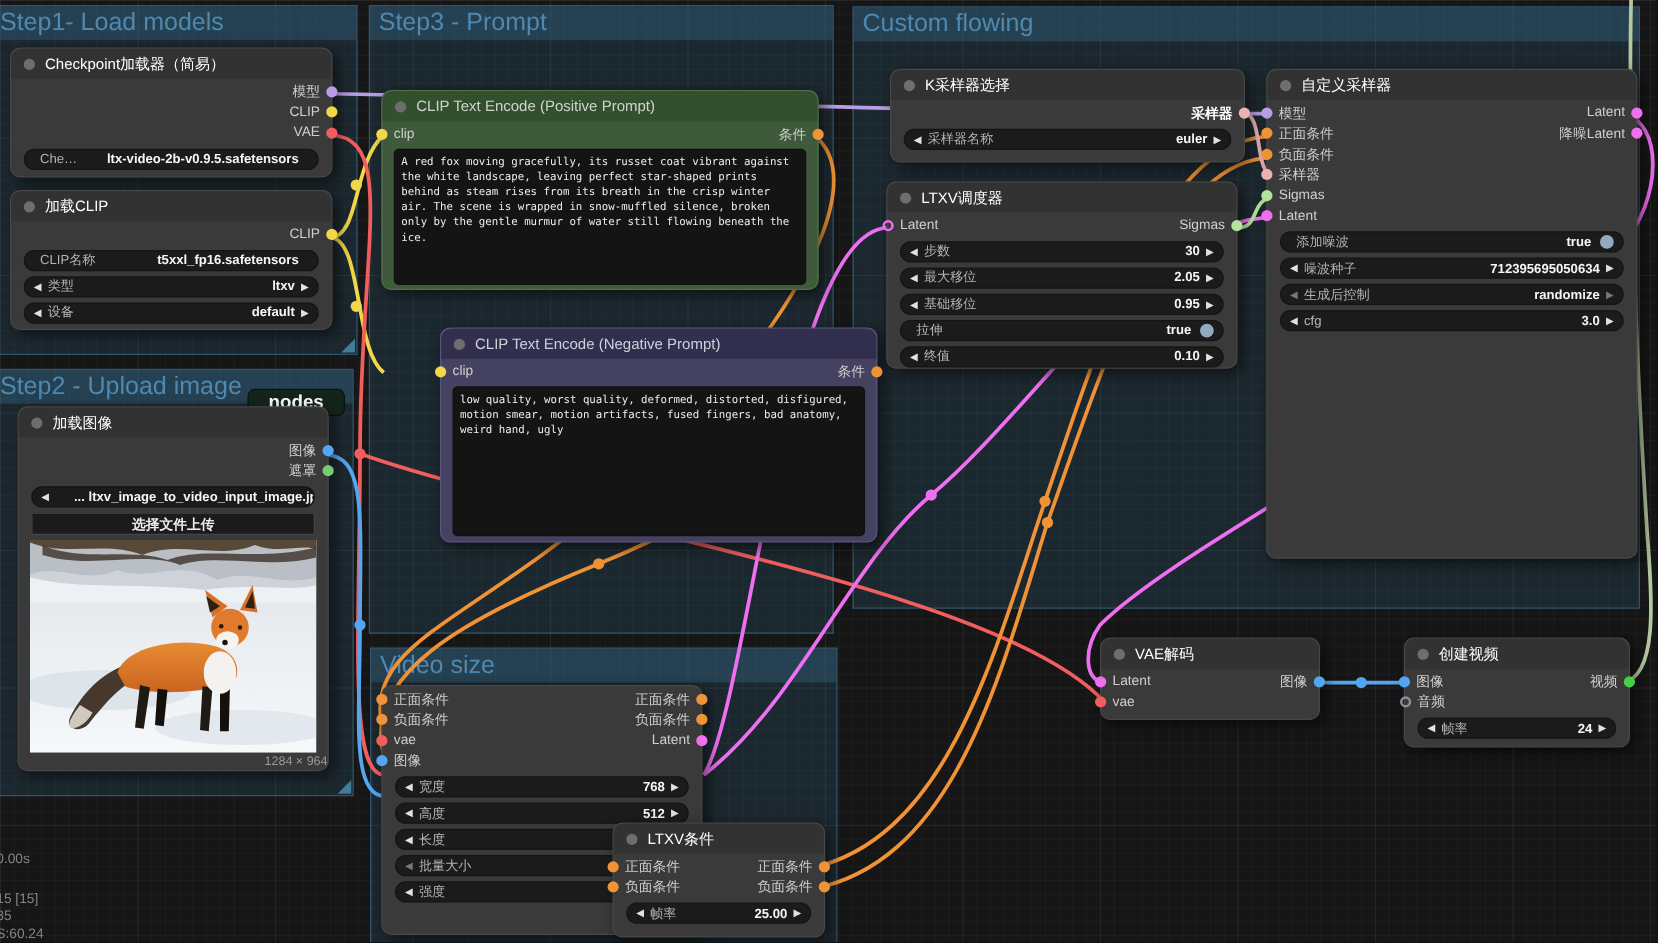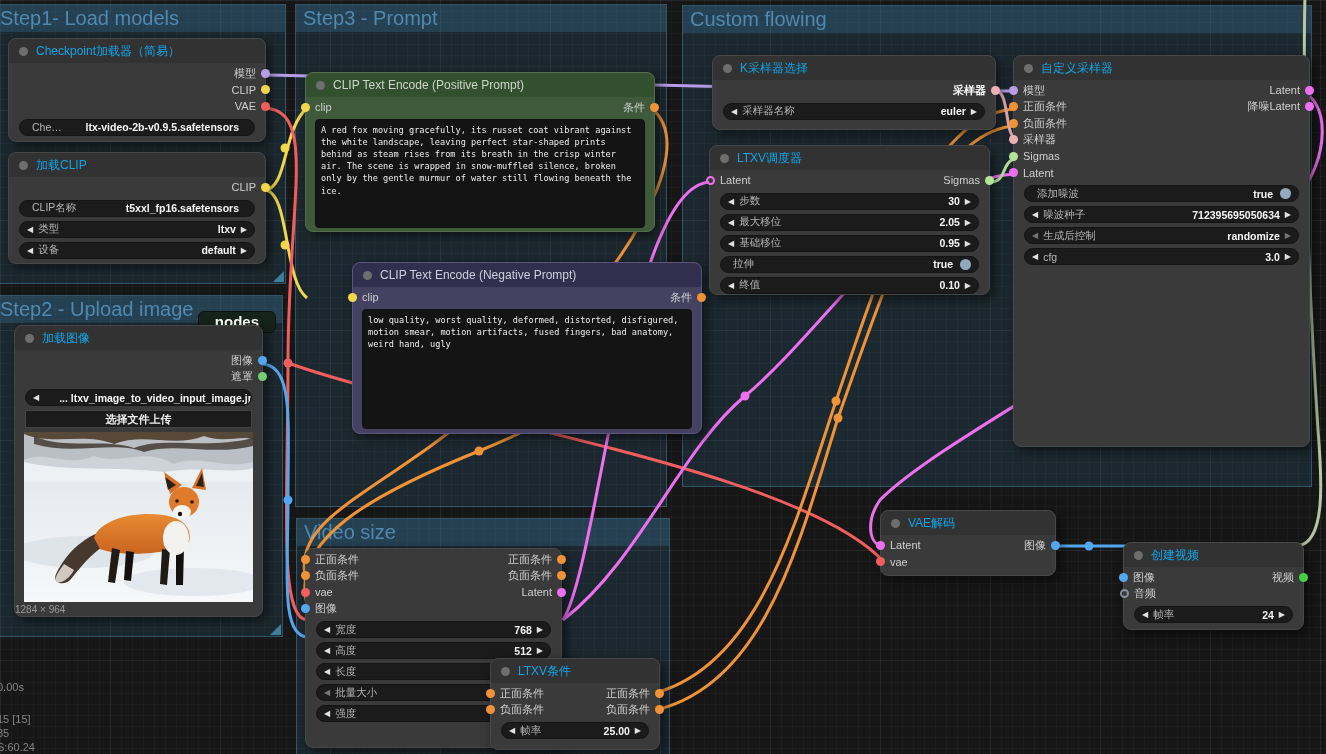--- a/index.html
+++ b/index.html
@@ -20,21 +20,21 @@
   .group-title{font-size:20px;color:#4e89b2;white-space:nowrap;}
   .gtri{position:absolute;right:1px;bottom:1px;width:0;height:0;border-left:11px solid transparent;border-bottom:11px solid rgba(78,152,190,.75);}
   .badge{position:absolute;right:6px;top:15px;background:#15241a;border:1px solid #0b120d;color:#fff;font-weight:bold;font-size:15px;padding:1px 16px 2px;border-radius:6px;z-index:3;}
   
   #wires{position:absolute;left:0;top:0;z-index:5;pointer-events:none;}
   #wires path{fill:none;stroke-width:3;}
   
   .node{position:absolute;background:#3a3a3a;border:1px solid #474747;border-radius:8px;
         box-shadow:4px 4px 12px rgba(0,0,0,.55);z-index:10;color:#c8c8c8;}
   .node-title{height:24px;display:flex;align-items:center;gap:8px;padding:0 10px;
-        background:#323232;border-radius:8px 8px 0 0;font-size:12px;color:#0ea5e9;white-space:nowrap;overflow:hidden;}
+        background:#323232;border-radius:8px 8px 0 0;font-size:12px;color:#ffffff;white-space:nowrap;overflow:hidden;}
   .tdot{width:9px;height:9px;border-radius:50%;background:#6e6e6e;flex:none;}
   .node.green{background:#3f5a3b;border-color:#50704a;}
   .node.green .node-title{background:#33502e;color:#ccd5c9;}
   .node.purple{background:#454160;border-color:#5a5580;margin-left:47px;}
   .node.purple .node-title{background:#322f4e;color:#cfcfdc;}
   .rows{padding-top:2px;}
   .row{display:flex;justify-content:space-between;align-items:center;height:16.5px;position:relative;}
   .row.out-only{justify-content:flex-end;}
   .in,.outp{display:flex;align-items:center;gap:5px;}
   .dot{width:9px;height:9px;border-radius:50%;flex:none;}
@@ -49,21 +49,21 @@
   .warr.dim{color:#767676;}
   .wlabel{margin-left:5px;overflow:hidden;text-overflow:ellipsis;}
   .wvalue{margin-left:auto;color:#f6f6f6;font-weight:bold;padding-right:5px;padding-left:20px;}
   .wvalue.mr{padding-right:8px;}
   .toggle{width:11px;height:11px;border-radius:50%;background:#92aabf;flex:none;margin-left:2px;}
   .upload-btn{display:flex;align-items:center;justify-content:center;height:16px;background:#1b1b1b;
           border:1px solid #454545;margin:4px 10px 0;font-size:11px;font-weight:bold;color:#eee;}
   .ta{margin:3px 9px 0;background:#141414;border:1px solid #101010;border-radius:4px;padding:4px 5px;
       font-family:"DejaVu Sans Mono", monospace;font-size:8.6px;line-height:1.42;color:#ededed;overflow:hidden;}
   .imgbox{margin:4px 9px 0;height:170px;background:#eef1f4;overflow:hidden;}
-  .caption{text-align:left;font-size:10px;color:#9a9a9a;margin-top:2px;}
+  .caption{text-align:right;font-size:10px;color:#9a9a9a;margin-top:2px;}
   
   #stats{position:absolute;left:-3px;top:681px;z-index:20;color:#858585;font-size:11px;line-height:13px;}
   #stats div{margin-bottom:1px;}
   #stats .s0{margin-bottom:19px;}
 </style>
 </head>
 <body>
 
 <div id="canvas">
 
@@ -578,21 +578,21 @@
       </div>
       <div class="row">
           <div class="in">
             <span class="dot" style="background:#f25e5e"></span>
             <span class="slabel">vae</span>
           </div>
         </div>
     </div>
   </div>
 
-  <div class="node" style="left:1123px;top:510px;width:179px;height:86px;margin-top:32px;">
+  <div class="node" style="left:1123px;top:510px;width:179px;height:86px;">
     <div class="node-title">
         <span class="tdot"></span>
         <span>创建视频</span>
       </div>
     <div class="rows">
       <div class="row">
         <div class="in">
             <span class="dot" style="background:#55a6f0"></span>
             <span class="slabel">图像</span>
           </div>

